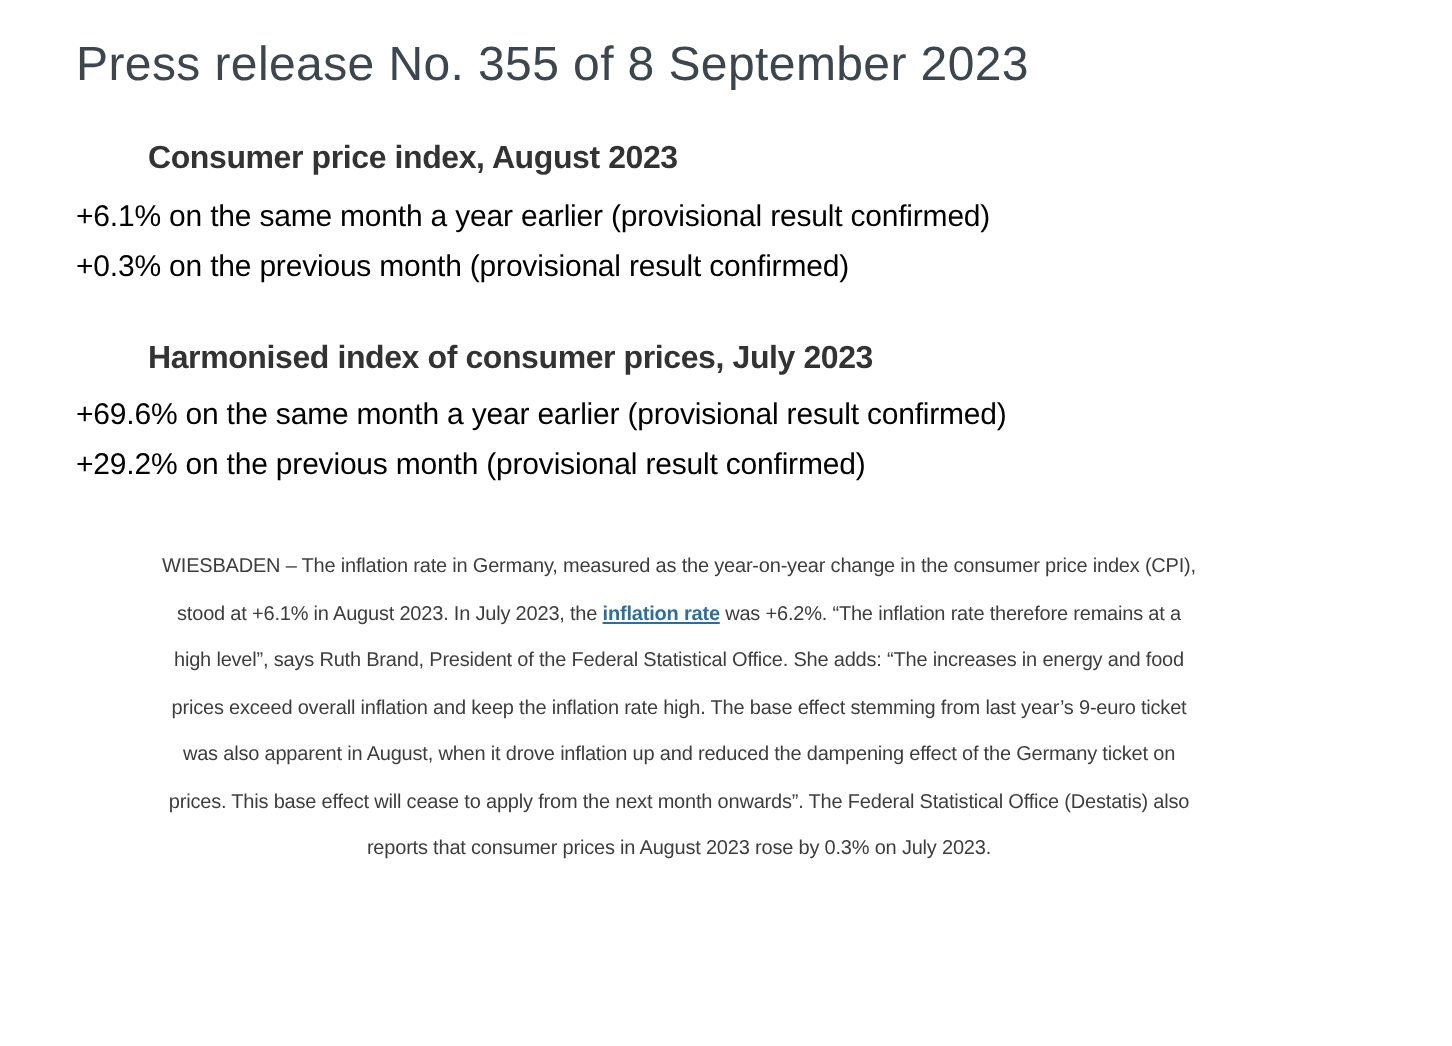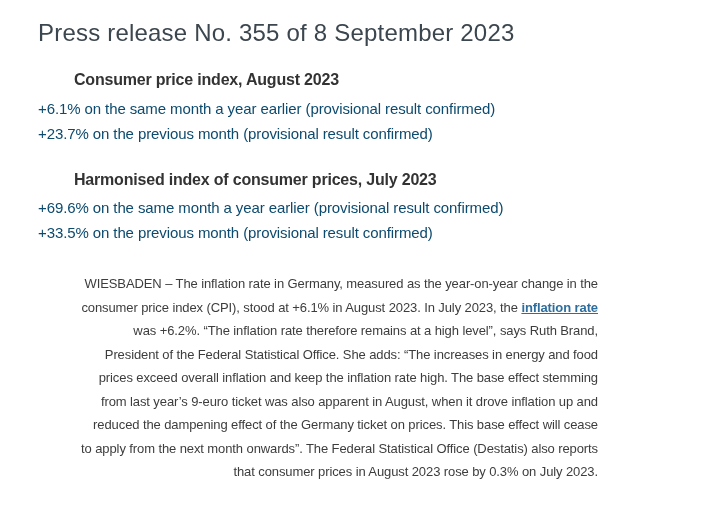--- a/index.html
+++ b/index.html
@@ -35,57 +35,57 @@
     font-weight: 700;
     color: #333333;
     letter-spacing: -0.2px;
     line-height: 1.3;
     margin-bottom: 5px;
     margin-left: 36px;
   }
 
   .stat-line {
     font-size: 15px;
-    color: #0c4a6e;
+    color: #000000;
     letter-spacing: -0.1px;
     line-height: 25px;
   }
 
   .body-paragraph {
     margin-top: 27px;
     max-width: 666px;
-    font-size: 13px;
+    font-size: 10px;
     color: #3d3d3d;
     letter-spacing: -0.1px;
     line-height: 23.5px;
-    text-align: right;
+    text-align: center;
     margin-left: 43px;
   }
 
   .inline-link {
     color: #2d6e9e;
     font-weight: 700;
     text-decoration: underline;
     cursor: pointer;
   }
 </style>
 </head>
 <body>
 
 <div class="page">
 
   <h1 class="page-title">Press release No. 355 of 8 September 2023</h1>
 
   <div class="stat-section">
     <div class="stat-heading">Consumer price index, August 2023</div>
     <div class="stat-line">+6.1% on the same month a year earlier (provisional result confirmed)</div>
-    <div class="stat-line">+23.7% on the previous month (provisional result confirmed)</div>
+    <div class="stat-line">+0.3% on the previous month (provisional result confirmed)</div>
   </div>
 
   <div class="stat-section">
     <div class="stat-heading">Harmonised index of consumer prices, July 2023</div>
     <div class="stat-line">+69.6% on the same month a year earlier (provisional result confirmed)</div>
-    <div class="stat-line">+33.5% on the previous month (provisional result confirmed)</div>
+    <div class="stat-line">+29.2% on the previous month (provisional result confirmed)</div>
   </div>
 
   <p class="body-paragraph"><span>WIESBADEN – The inflation rate in Germany, measured as the year-on-year change in the consumer price index (CPI), stood at +6.1% in August 2023. In July 2023, the </span><a class="inline-link">inflation rate</a><span> was +6.2%. “The inflation rate therefore remains at a high level”, says Ruth Brand, President of the Federal Statistical Office. She adds: “The increases in energy and food prices exceed overall inflation and keep the inflation rate high. The base effect stemming from last year’s 9-euro ticket was also apparent in August, when it drove inflation up and reduced the dampening effect of the Germany ticket on prices. This base effect will cease to apply from the next month onwards”. The Federal Statistical Office (Destatis) also reports that consumer prices in August 2023 rose by 0.3% on July 2023.</span></p>
 
 </div>
 
 </body></html>

